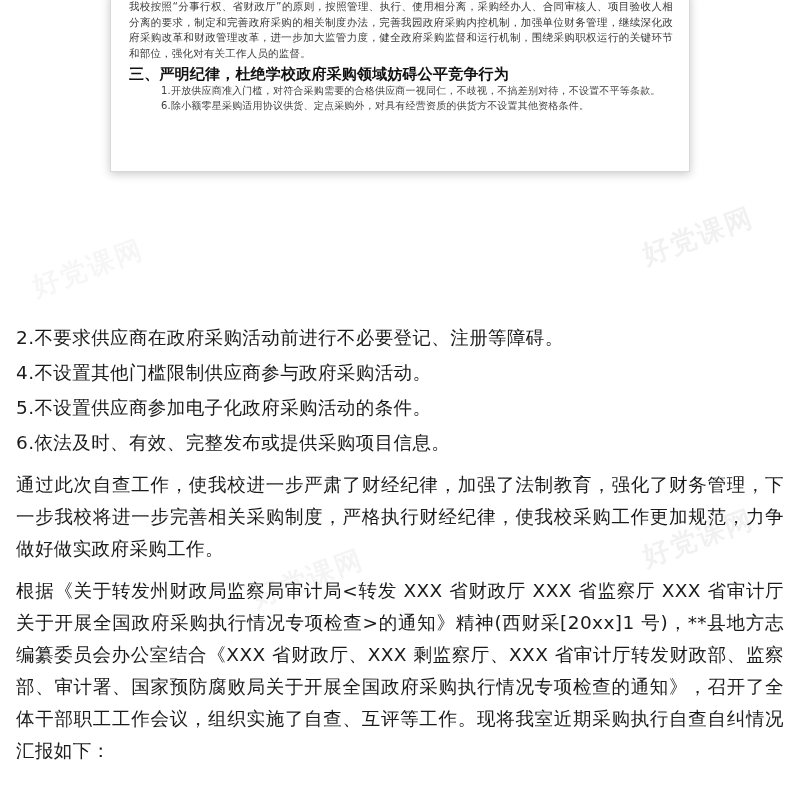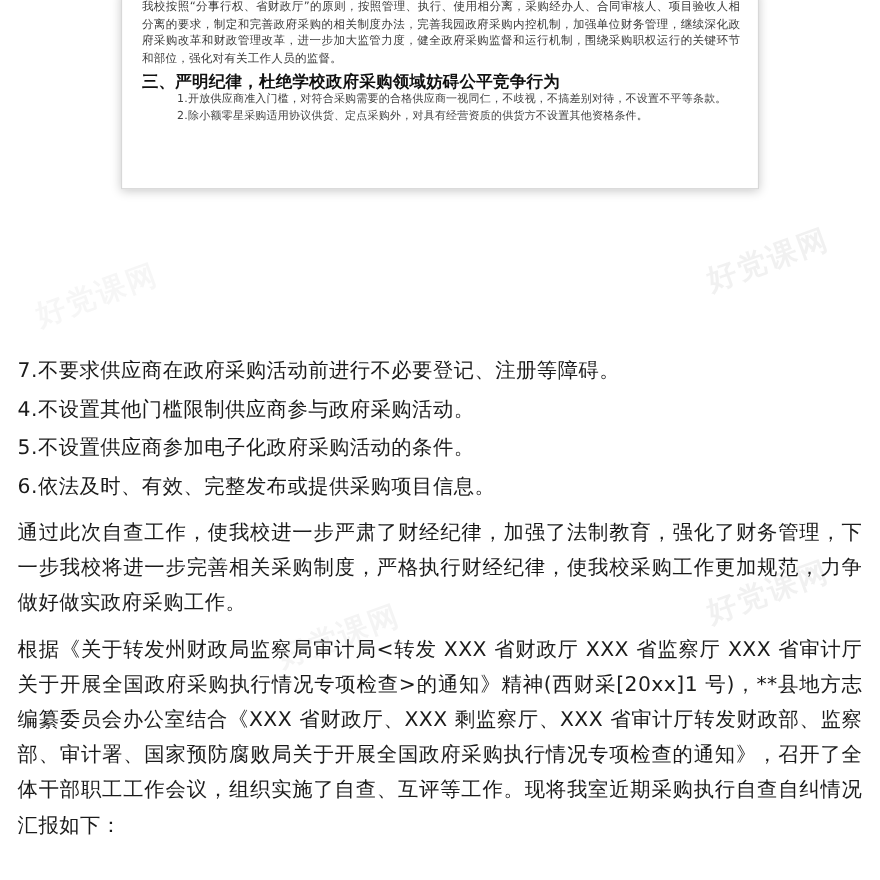--- a/index.html
+++ b/index.html
@@ -89,30 +89,30 @@
   .wm3 { left: 250px; top: 560px; color: rgba(0,0,0,0.045); }
   .wm4 { left: 30px;  top: 250px; color: rgba(0,0,0,0.035); }
 </style>
 </head>
 <body>
 
 <div class="card">
   <p>我校按照“分事行权、省财政厅”的原则，按照管理、执行、使用相分离，采购经办人、合同审核人、项目验收人相分离的要求，制定和完善政府采购的相关制度办法，完善我园政府采购内控机制，加强单位财务管理，继续深化政府采购改革和财政管理改革，进一步加大监管力度，健全政府采购监督和运行机制，围绕采购职权运行的关键环节和部位，强化对有关工作人员的监督。</p>
   <p class="head">三、严明纪律，杜绝学校政府采购领域妨碍公平竞争行为</p>
   <p class="sub">1.开放供应商准入门槛，对符合采购需要的合格供应商一视同仁，不歧视，不搞差别对待，不设置不平等条款。</p>
-  <p class="sub">2.除小额零星采购适用协议供货、定点采购外，对具有经营资质的供货方不设置其他资格条件。</p>
+  <p class="sub">6.除小额零星采购适用协议供货、定点采购外，对具有经营资质的供货方不设置其他资格条件。</p>
 </div>
 
 <div class="wm wm4">好党课网</div>
 <div class="wm wm1">好党课网</div>
 <div class="wm wm3">好党课网</div>
 <div class="wm wm2">好党课网</div>
 
 <div class="doc">
-  <p class="numbered">7.不要求供应商在政府采购活动前进行不必要登记、注册等障碍。</p>
+  <p class="numbered">2.不要求供应商在政府采购活动前进行不必要登记、注册等障碍。</p>
   <p class="numbered">4.不设置其他门槛限制供应商参与政府采购活动。</p>
   <p class="numbered">5.不设置供应商参加电子化政府采购活动的条件。</p>
   <p class="numbered">6.依法及时、有效、完整发布或提供采购项目信息。</p>
 
   <p class="para">通过此次自查工作，使我校进一步严肃了财经纪律，加强了法制教育，强化了财务管理，下一步我校将进一步完善相关采购制度，严格执行财经纪律，使我校采购工作更加规范，力争做好做实政府采购工作。</p>
   <p class="para">根据《关于转发州财政局监察局审计局&lt;转发 XXX 省财政厅 XXX 省监察厅 XXX 省审计厅关于开展全国政府采购执行情况专项检查&gt;的通知》精神(西财采[20xx]1 号)，**县地方志编纂委员会办公室结合《XXX 省财政厅、XXX 剩监察厅、XXX 省审计厅转发财政部、监察部、审计署、国家预防腐败局关于开展全国政府采购执行情况专项检查的通知》，召开了全体干部职工工作会议，组织实施了自查、互评等工作。现将我室近期采购执行自查自纠情况汇报如下：</p>
 
 </div>
 
 </body></html>

